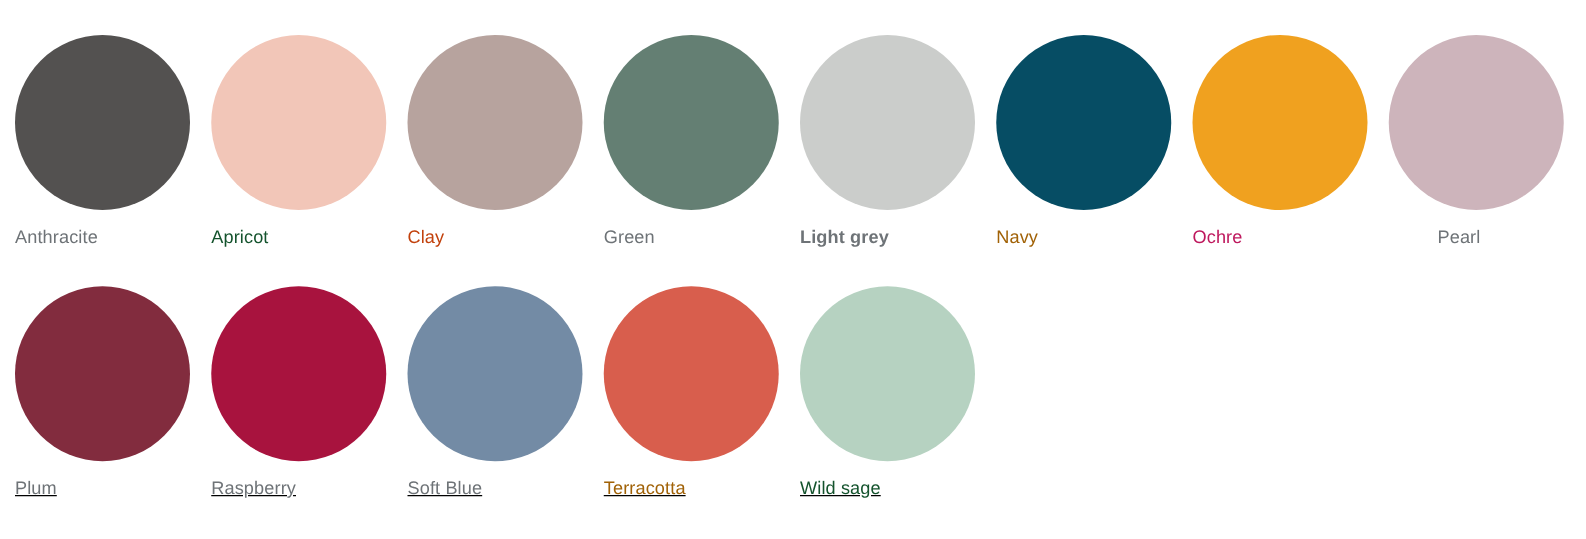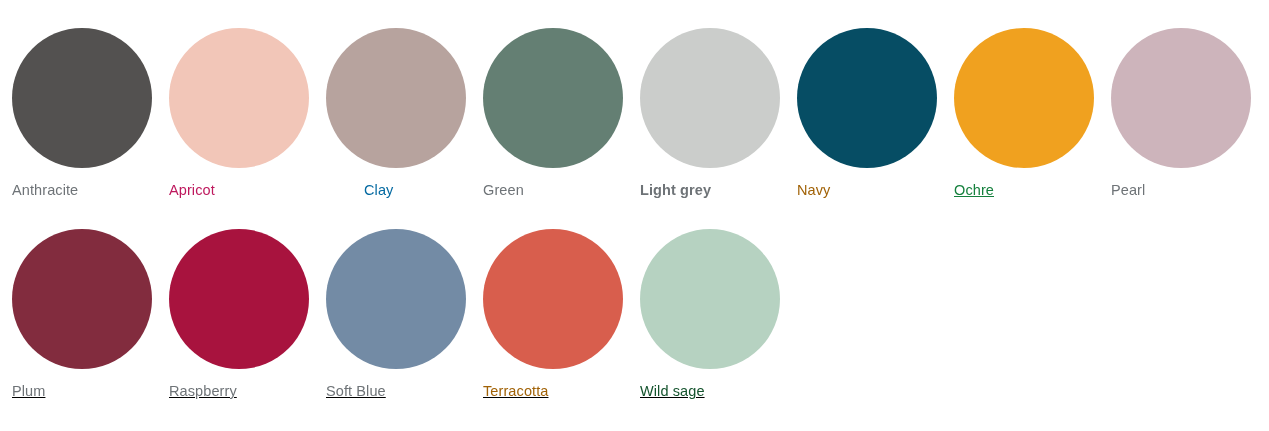--- a/index.html
+++ b/index.html
@@ -73,51 +73,51 @@
 
   <div class="swatch-row row-1">
 
     <div class="swatch-cell">
       <div class="swatch-disc" style="background: rgb(83, 81, 80);"></div>
       <div class="swatch-label" style="color: rgb(110, 115, 119);">Anthracite</div>
     </div>
 
     <div class="swatch-cell">
       <div class="swatch-disc" style="background: rgb(242, 198, 184);"></div>
-      <div class="swatch-label" style="color: #be185d;">Apricot</div>
+      <div class="swatch-label" style="color: #14532d;">Apricot</div>
     </div>
 
     <div class="swatch-cell">
       <div class="swatch-disc" style="background: rgb(183, 163, 158);"></div>
-      <div class="swatch-label" style="color: #0369a1; margin-left: 38px;">Clay</div>
+      <div class="swatch-label" style="color: #c2410c;">Clay</div>
     </div>
 
     <div class="swatch-cell">
       <div class="swatch-disc" style="background: rgb(100, 127, 115);"></div>
       <div class="swatch-label" style="color: rgb(110, 115, 119); text-align: center;">Green</div>
     </div>
 
     <div class="swatch-cell">
       <div class="swatch-disc" style="background: rgb(203, 205, 203);"></div>
       <div class="swatch-label" style="color: rgb(110, 115, 119); font-weight: bold;">Light grey</div>
     </div>
 
     <div class="swatch-cell">
       <div class="swatch-disc" style="background: rgb(6, 77, 100);"></div>
       <div class="swatch-label" style="color: #a16207;">Navy</div>
     </div>
 
     <div class="swatch-cell">
       <div class="swatch-disc" style="background: rgb(240, 161, 31);"></div>
-      <div class="swatch-label" style="color: #15803d; text-decoration: underline;">Ochre</div>
+      <div class="swatch-label" style="color: #be185d;">Ochre</div>
     </div>
 
     <div class="swatch-cell">
       <div class="swatch-disc" style="background: rgb(205, 180, 187);"></div>
-      <div class="swatch-label" style="color: rgb(110, 115, 119);">Pearl</div>
+      <div class="swatch-label" style="color: rgb(110, 115, 119); margin-left: 39px;">Pearl</div>
     </div>
 
   </div>
 
   <div class="swatch-row row-2">
 
     <div class="swatch-cell">
       <div class="swatch-disc" style="background: rgb(130, 44, 62);"></div>
       <div class="swatch-label" style="color: rgb(110, 115, 119);">Plum</div>
     </div>

